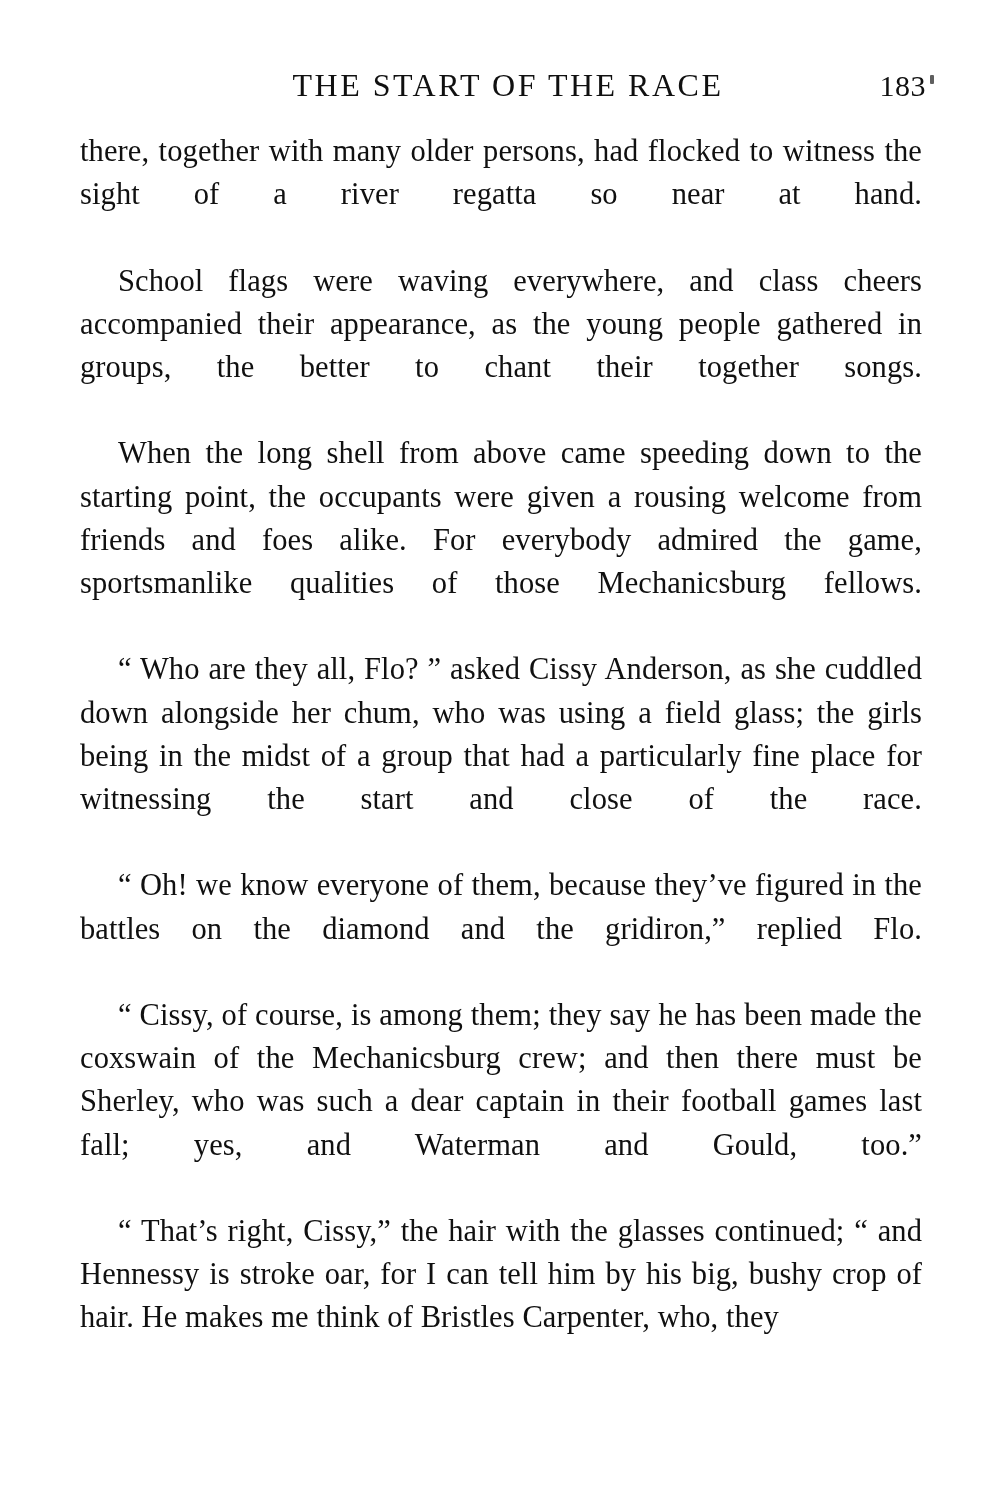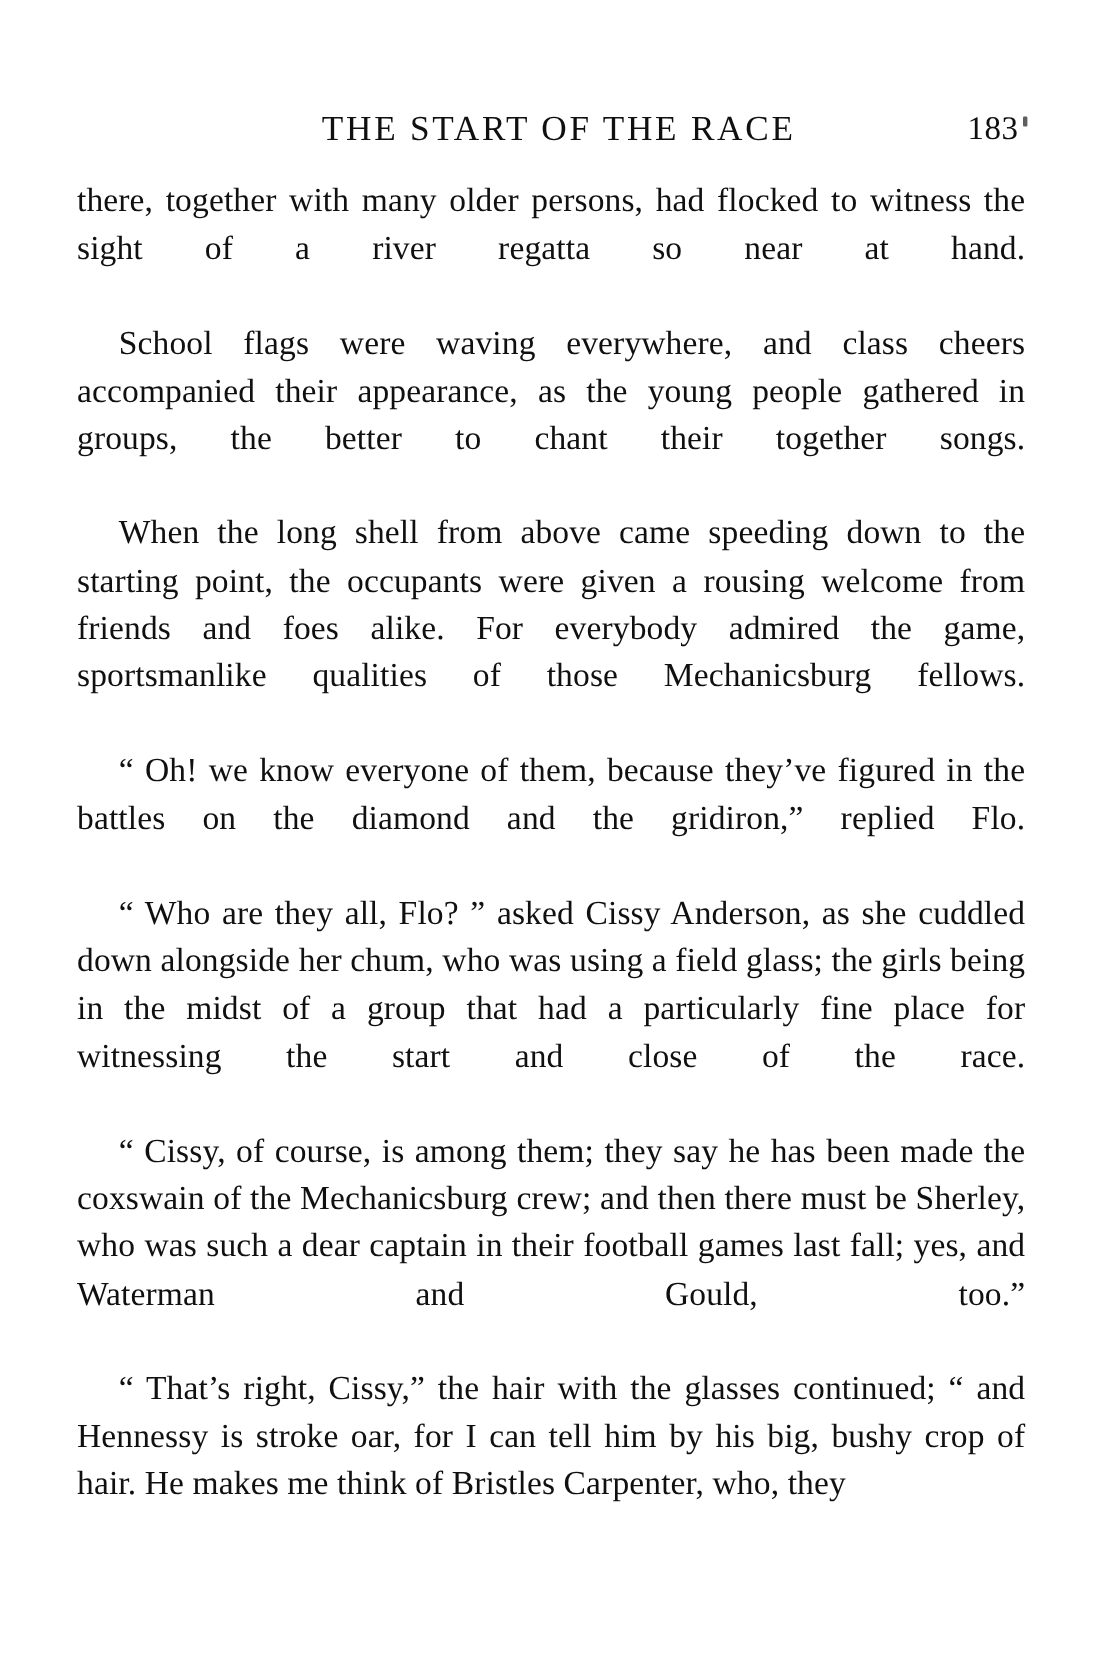--- a/index.html
+++ b/index.html
@@ -12,21 +12,21 @@
     background: #ffffff;
     font-family: "Liberation Serif", serif;
     color: #101010;
     overflow: hidden;
   }
   .page {
     position: relative;
     width: 1000px;
     height: 1152px;
     box-sizing: border-box;
-    padding: 98px 68px 40px 70px;
+    padding: 67px 68px 40px 70px;
   }
   .header {
     display: flex;
     align-items: baseline;
     justify-content: center;
     position: relative;
     margin: 0 0 26px 0;
     padding: 0 26px 0 40px;
   }
   .running-head {
@@ -48,21 +48,21 @@
     position: absolute;
     right: -2px;
     top: 8px;
     width: 4px;
     height: 9px;
     background: #2a2a2a;
     border-radius: 1px;
     opacity: .75;
   }
   .body-text {
-    margin: 0;
+    margin: 10px;
   }
   p.para {
     margin: 0;
     font-size: 30.5px;
     line-height: 43.2px;
     text-align: justify;
     text-indent: 38px;
     letter-spacing: 0.1px;
     -webkit-hyphens: none;
     hyphens: none;
@@ -88,19 +88,19 @@
   <div class="header">
     <div class="running-head">THE START OF THE RACE</div>
     <div class="page-number">183</div>
     <div class="speck"></div>
   </div>
 
   <div class="body-text">
     <p class="para first">there, together with many older persons, had flocked to witness the sight of a river regatta so near at hand.</p>
     <p class="para">School flags were waving everywhere, and class cheers accompanied their appearance, as the young people gathered in groups, the better to chant their together songs.</p>
     <p class="para">When the long shell from above came speeding down to the starting point, the occupants were given a rousing welcome from friends and foes alike.  For everybody admired the game, sportsmanlike qualities of those Mechanicsburg fellows.</p>
+    <p class="para">“ Who are they all, Flo? ” asked Cissy Anderson, as she cuddled down alongside her chum, who was using a field glass; the girls being in the midst of a group that had a particularly fine place for witnessing the start and close of the race.</p>
     <p class="para">“ Oh! we know everyone of them, because they’ve figured in the battles on the diamond and the gridiron,” replied Flo.</p>
-    <p class="para">“ Who are they all, Flo? ” asked Cissy Anderson, as she cuddled down alongside her chum, who was using a field glass; the girls being in the midst of a group that had a particularly fine place for witnessing the start and close of the race.</p>
     <p class="para">“ Cissy, of course, is among them; they say he has been made the coxswain of the Mechanicsburg crew; and then there must be Sherley, who was such a dear captain in their football games last fall; yes, and Waterman and Gould, too.”</p>
     <p class="para ragged">“ That’s right, Cissy,” the hair with the glasses continued; “ and Hennessy is stroke oar, for I can tell him by his big, bushy crop of hair.  He makes me think of Bristles Carpenter, who, they</p>
   </div>
 
 </div>
 
 </body></html>

